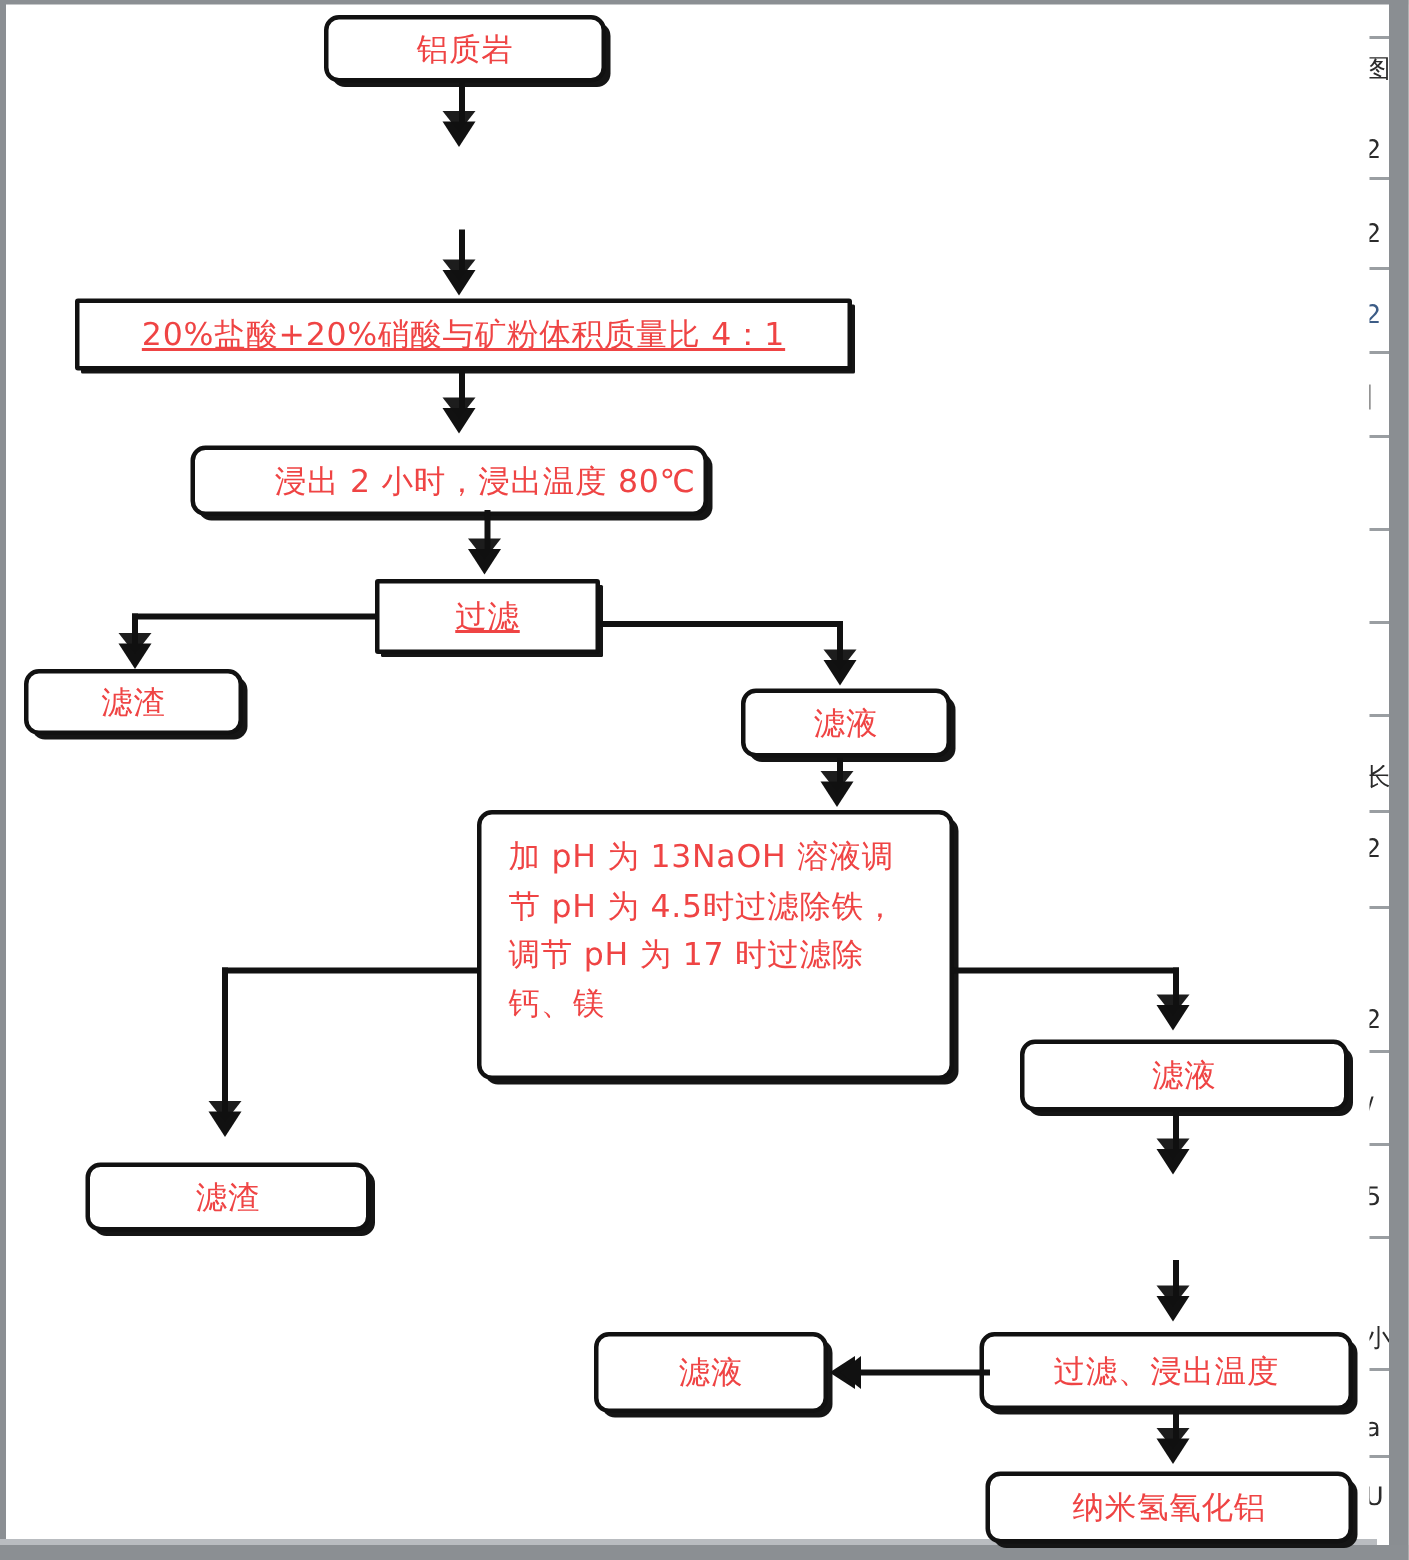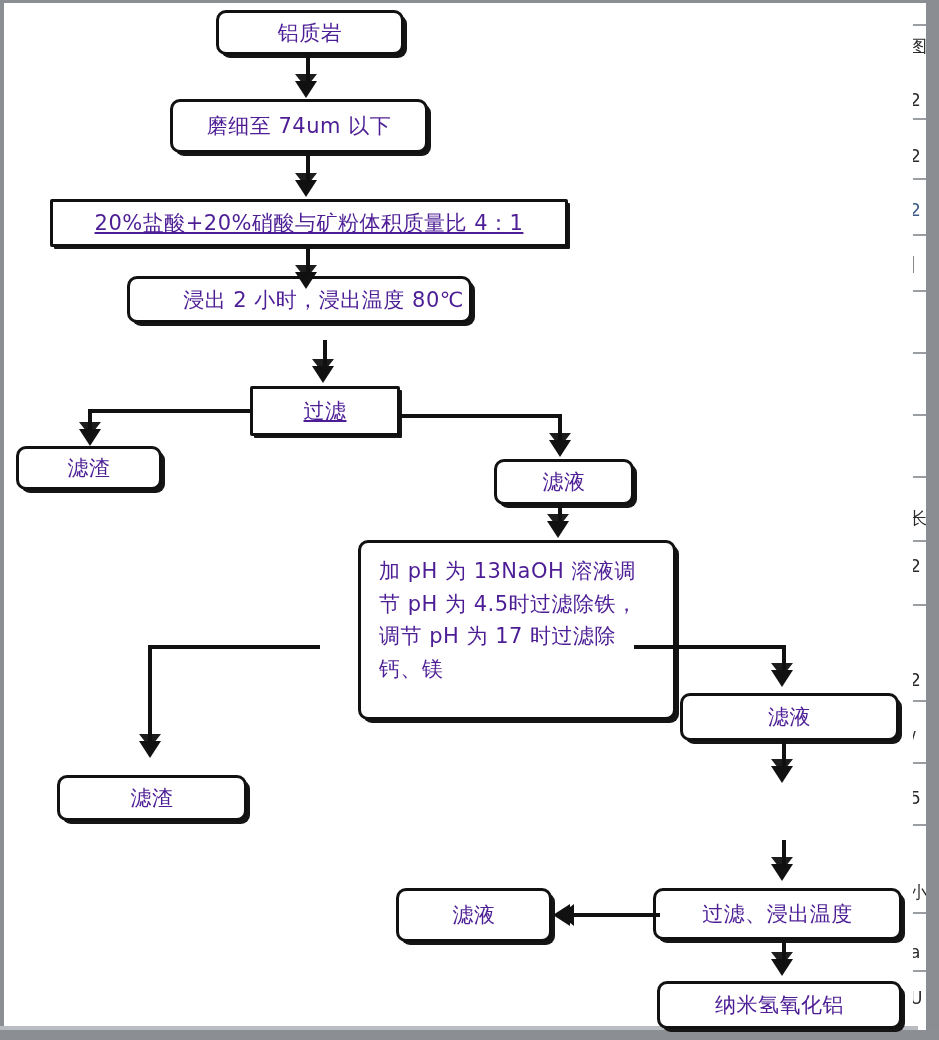--- a/index.html
+++ b/index.html
@@ -53,34 +53,33 @@
   
   .node {
     position: absolute;
     box-sizing: border-box;
     background: #ffffff;
     border: 3px solid #111111;
     display: flex;
     align-items: center;
     justify-content: center;
     text-align: center;
-    color: #4c1d95;
+    color: #ef4444;
     font-size: 21px;
     letter-spacing: 0.5px;
     box-shadow: 4px 4px 0 -1px #151515;
   }
   .node.rounded { border-radius: 10px; }
   .node.sharp   { border-radius: 2px; box-shadow: 3px 3px 0 -1px #151515; text-decoration: underline; }
   .node.multiline {
     display: block;
     padding: 12px 18px 10px 18px;
     text-align: left;
     line-height: 1.55;
     font-size: 21px;
-    margin-left: 40px;
   }
 
   
   .ln {
     position: absolute;
     background: #111111;
   }
   .ln.v { width: 4px; }
   .ln.h { height: 4px; }
 
@@ -156,29 +155,26 @@
   <div class="sliver" style="left:913px; top:884px">小</div>
   <div class="sliver-rule" style="top:912px"></div>
   <div class="sliver" style="left:913px; top:944px">a</div>
   <div class="sliver-rule" style="top:970px"></div>
   <div class="sliver" style="left:913px; top:990px">U</div>
 
   <div class="node rounded" style="left:216px; top:10px; width:188px; height:45px;">
     <span>铝质岩</span>
   </div>
 
-  <div class="node rounded" style="left:170px; top:99px; width:258px; height:54px;">
-    <span>磨细至 74um 以下</span>
-  </div>
 
   <div class="node sharp" style="left:50px; top:199px; width:518px; height:48px;">
     <span>20%盐酸+20%硝酸与矿粉体积质量比 4：1</span>
   </div>
 
-  <div class="node rounded" style="left:127px; top:276px; width:345px; height:47px;padding-left:48px;">
+  <div class="node rounded" style="left:127px; top:297px; width:345px; height:47px;padding-left:48px;">
     <span>浸出 2 小时，浸出温度 80℃</span>
   </div>
 
   <div class="node sharp" style="left:250px; top:386px; width:150px; height:50px;">
     <span>过滤</span>
   </div>
 
   <div class="node rounded" style="left:16px; top:446px; width:146px; height:44px;">
     <span>滤渣</span>
   </div>

